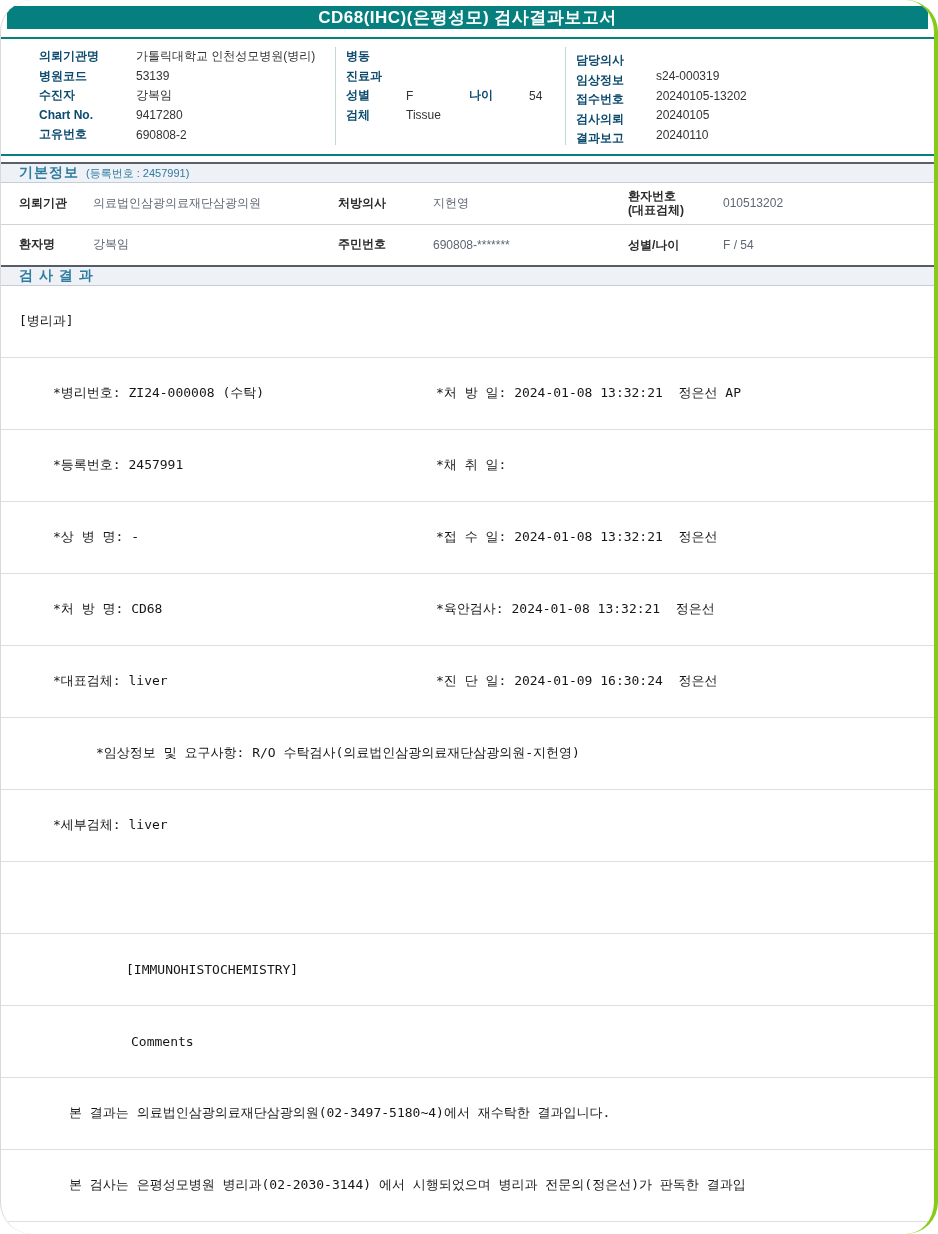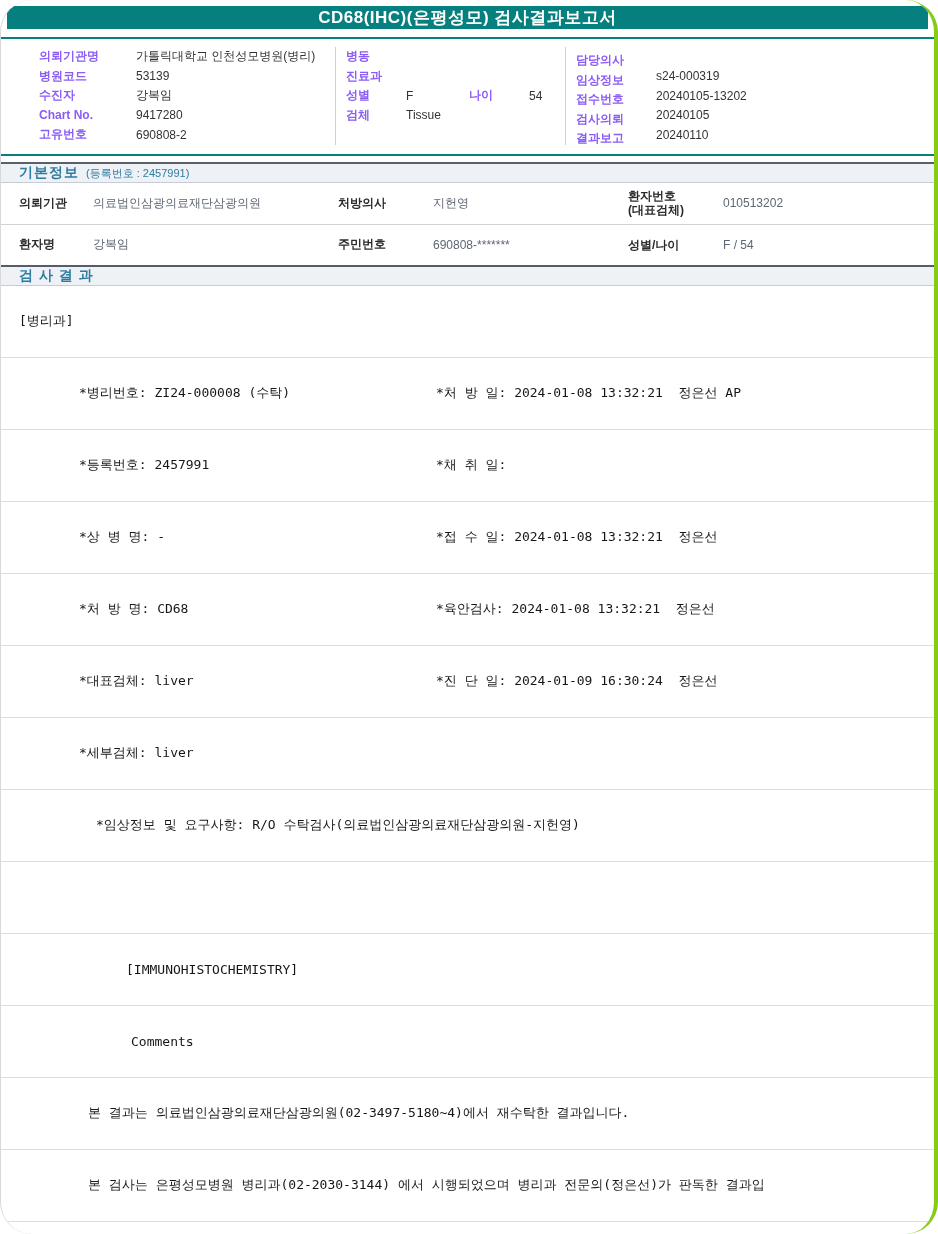--- a/index.html
+++ b/index.html
@@ -32,21 +32,21 @@
     border-bottom: 2px solid var(--teal-bar, #06807f);
     padding: 8px 0 9px 0;
     display: flex;
     font-size: 12px;
   }
   .hcol { display: flex; flex-direction: column; }
   .hcol1 { width: 335px; padding-left: 38px; border-right: 1px solid #bcd9d8; }
   .hcol2 { width: 230px; padding-left: 10px; border-right: 1px solid #bcd9d8; }
   .hcol3 { flex: 1; padding-left: 10px; }
   .hrow { height: 19.5px; display: flex; align-items: center; }
-  .hlabel { font-weight: bold; color: #8b5cf6; }
+  .hlabel { font-weight: bold; color: #0c4a6e; }
   .hcol1 .hlabel { width: 97px; }
   .hcol2 .hlabel { width: 60px; }
   .hcol3 .hlabel { width: 80px; margin-top: 8px; }
   .hvalue { color: #333; }
   .hval-gender { width: 63px; }
   .hlabel-age { width: 43px; }
 
   
   .section-bar {
     background: var(--section-bg, #eef1f6);
@@ -83,29 +83,29 @@
   
   .results-list { display: flex; flex-direction: column; }
   .rrow {
     height: 72px; display: flex; align-items: center;
     border-bottom: 1px solid #dedede;
     font-family: "DejaVu Sans Mono", monospace;
     font-size: 13px; color: #161616;
   }
   .rrow span { white-space: pre; }
   .rrow.dept { padding-left: 18px; }
-  .pleft { width: 435px; padding-left: 78px; }
+  .pleft { width: 435px; padding-left: 52px; }
   .pright { flex: 1; }
   .rrow.clinical { padding-left: 95px; }
   .rrow.ihc-header { padding-left: 125px; }
   .ihc-code { width: 120px; padding-left: 0; margin-left: 130px; }
   .ihc-test { width: 185px; }
   .ihc-result { flex: 1; }
   .rrow.comments-label { padding-left: 130px; }
-  .rrow.comment { padding-left: 87px; }
+  .rrow.comment { padding-left: 68px; }
   .rrow.last { height: 44px; }
 
   
   .footer-bar {
     margin-top: auto;
     height: 12px;
     background: var(--teal-bar, #06807f);
   }
 </style>
 </head>
@@ -236,29 +236,29 @@
       <span class="pright">*접 수 일: 2024-01-08 13:32:21  정은선</span>
     </div>
     <div class="rrow">
       <span class="pleft">*처 방 명: CD68</span>
       <span class="pright">*육안검사: 2024-01-08 13:32:21  정은선</span>
     </div>
     <div class="rrow">
       <span class="pleft">*대표검체: liver</span>
       <span class="pright">*진 단 일: 2024-01-09 16:30:24  정은선</span>
     </div>
+    <div class="rrow clinical">
+      <span>*임상정보 및 요구사항: R/O 수탁검사(의료법인삼광의료재단삼광의원-지헌영)</span>
+    </div>
+
     <div class="rrow">
       <span class="pleft">*세부검체: liver</span>
       <span class="pright"></span>
     </div>
 
-    <div class="rrow clinical">
-      <span>*임상정보 및 요구사항: R/O 수탁검사(의료법인삼광의료재단삼광의원-지헌영)</span>
-    </div>
-
     <div class="rrow"></div>
 
     <div class="rrow ihc-header">
       <span>[IMMUNOHISTOCHEMISTRY]</span>
     </div>
 
 
     <div class="rrow comments-label">
       <span>Comments</span>
     </div>

